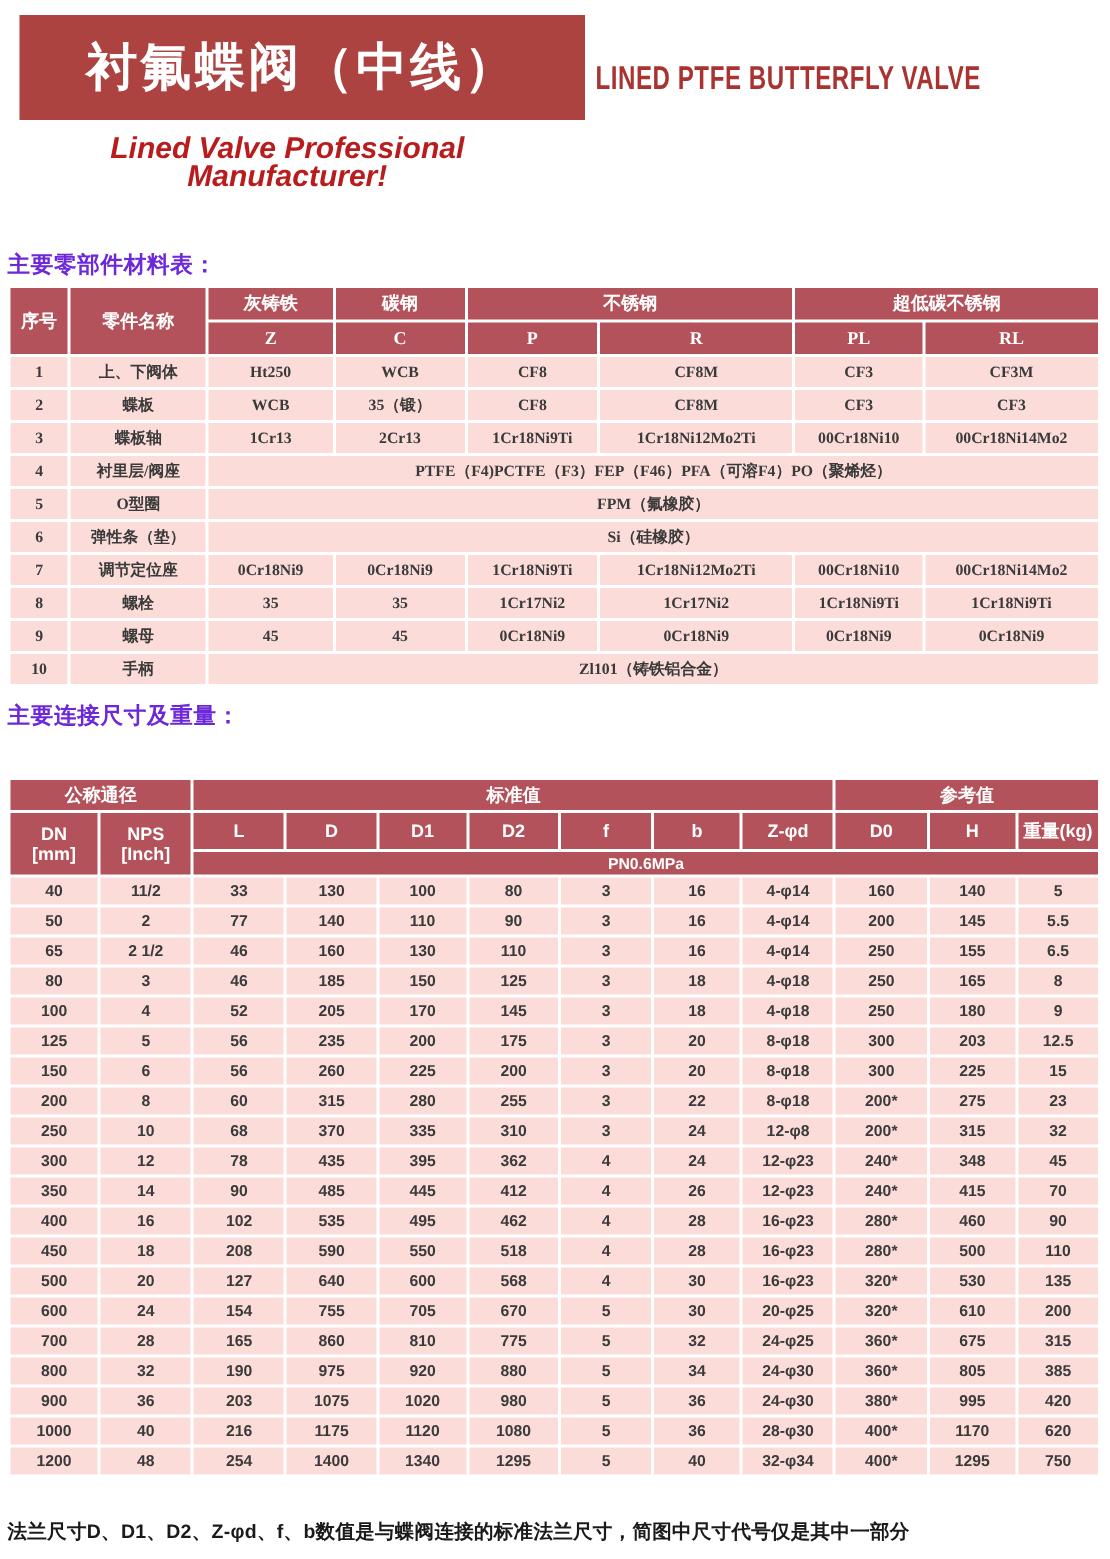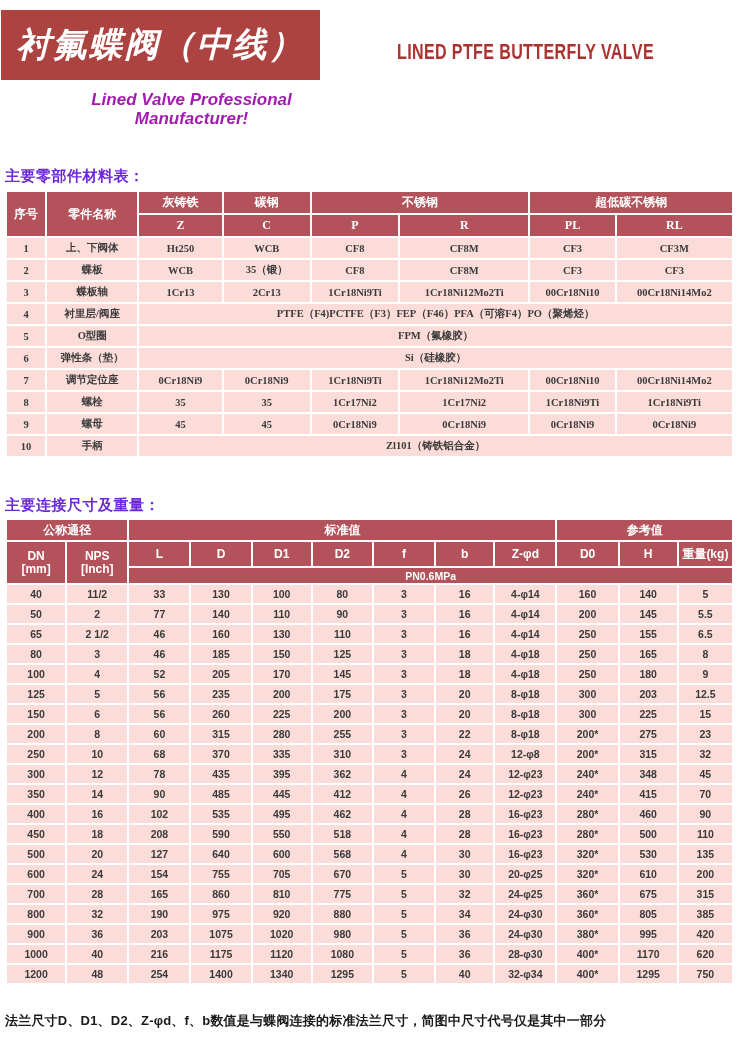--- a/index.html
+++ b/index.html
@@ -1,31 +1,31 @@
 <!DOCTYPE html>
 <html><head>
 <meta charset="utf-8">
 <style>
   html,body{margin:0;padding:0;background:#ffffff;}
   body{font-family:"Liberation Sans","DejaVu Sans",sans-serif;}
   .page{position:relative;width:740px;height:1039px;background:#fff;overflow:hidden;}
 
   
-  .banner{position:absolute;left:1px;top:10px;width:319px;height:70px;background:#ac4340;
-          display:flex;align-items:center;justify-content:center;font-style:italic;}
+  .banner{position:absolute;left:13px;top:10px;width:377px;height:70px;background:#ac4340;
+          display:flex;align-items:center;justify-content:center;}
   .banner-title{color:#ffffff;font-size:34px;font-weight:bold;letter-spacing:2px;white-space:nowrap;}
   .en-title{position:absolute;left:397px;top:39px;color:#a93330;font-size:22px;font-weight:bold;
             white-space:nowrap;transform:scaleX(0.73);transform-origin:left center;letter-spacing:0.5px;}
-  .subtitle{position:absolute;left:3px;top:90px;width:377px;text-align:center;color:#a21caf;
-            font-style:italic;font-weight:600;font-size:17px;line-height:19px;}
+  .subtitle{position:absolute;left:3px;top:90px;width:377px;text-align:center;color:#b91c1c;
+            font-style:italic;font-weight:600;font-size:20px;line-height:19px;}
 
   
   .section-title{position:absolute;left:5px;color:#6d28d9;font-size:15px;font-weight:bold;letter-spacing:0.5px;}
   #sec1{top:167px;}
-  #sec2{top:496px;}
+  #sec2{top:468px;}
 
   
   table{border-collapse:separate;border-spacing:2px;table-layout:fixed;position:absolute;left:5px;width:729px;}
   #mat-table{top:190px;font-family:Liberation Serif, serif;}
   #dim-table{top:518px;}
   th{background:#b3525a;color:#ffffff;font-weight:bold;text-align:center;vertical-align:middle;
      padding:0 1px;overflow:hidden;}
   td{background:#fbdcd9;color:#3a3a3a;font-weight:bold;text-align:center;vertical-align:middle;
      font-size:10.5px;padding:0 1px;overflow:hidden;white-space:nowrap;}
   #mat-table th{font-size:12px;height:21px;}

